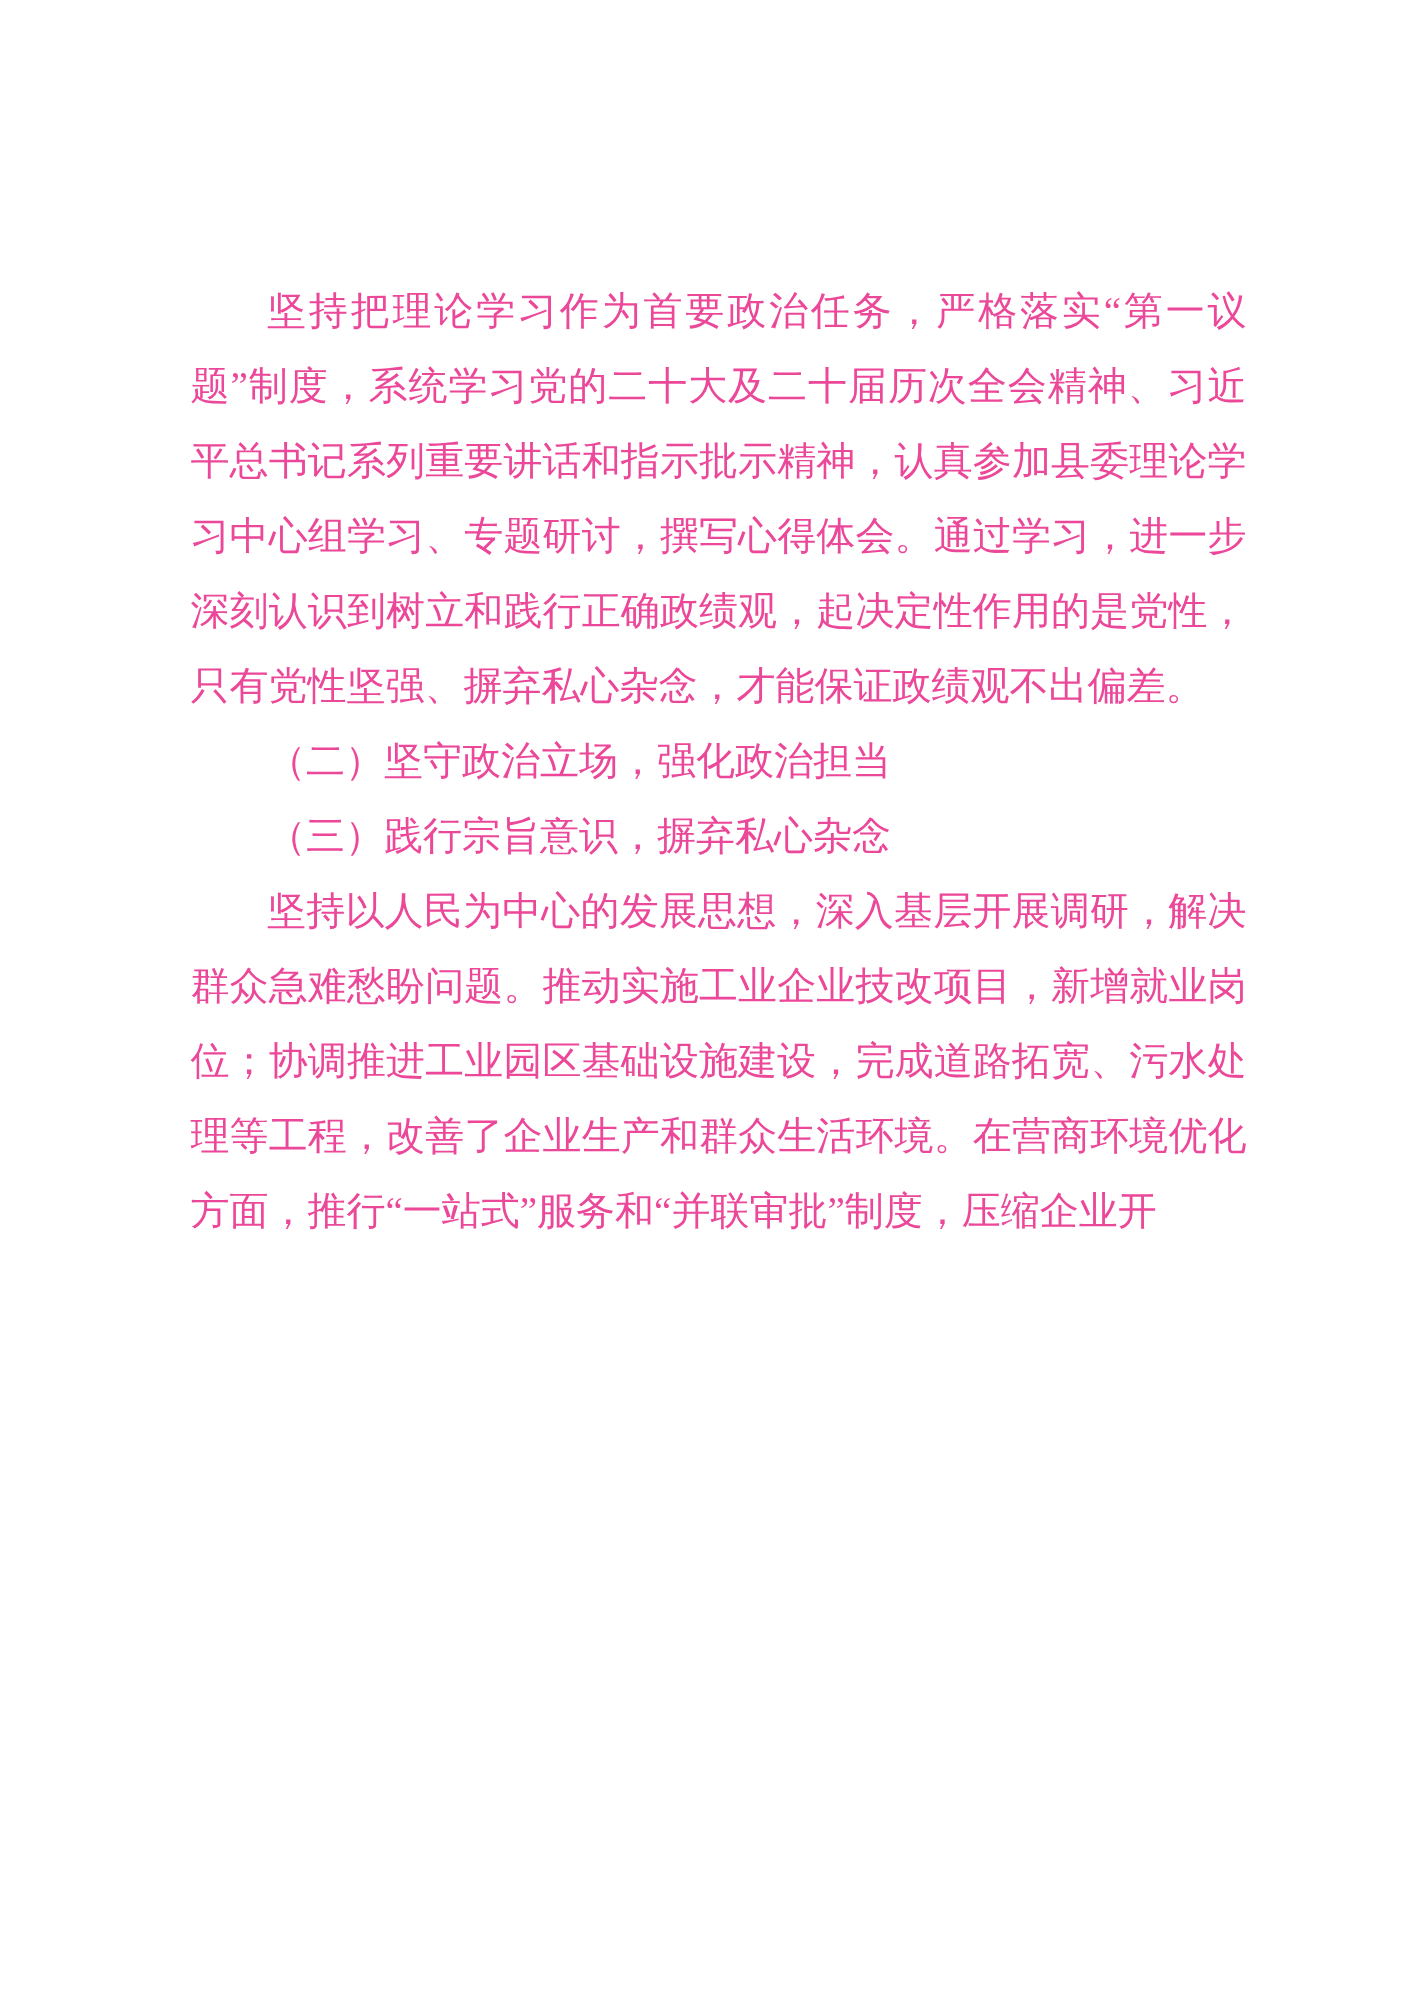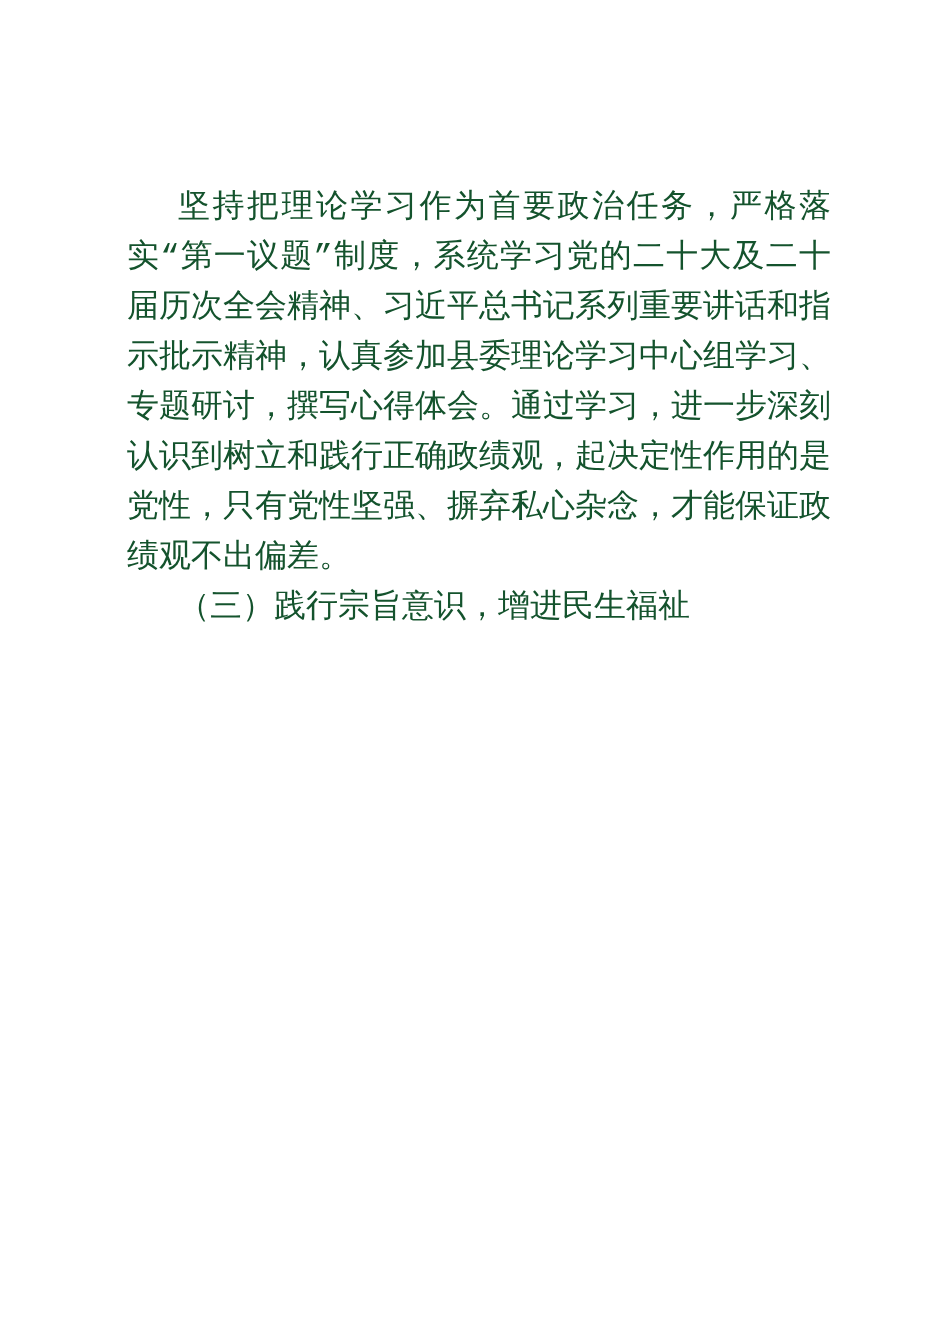--- a/index.html
+++ b/index.html
@@ -11,23 +11,23 @@
       width: 950px;
       height: 1344px;
       position: relative;
       overflow: hidden;
     }
     .page {
       position: absolute;
       left: 127px;
       top: 183px;
       width: 704px;
-      color: #14532d;
-      font-family: Liberation Mono, monospace;
-      font-size: 32px;
+      color: #ec4899;
+      font-family: Liberation Serif, serif;
+      font-size: 26px;
       line-height: 50px;
       letter-spacing: 0px;
     }
     .para {
       margin: 0;
       text-indent: 51px;
       text-align: justify;
       text-justify: inter-character;
       word-break: break-all;
     }
@@ -35,14 +35,16 @@
       margin: 0;
       text-indent: 51px;
       white-space: nowrap;
     }
   </style>
 </head>
 <body>
 
 <div class="page">
   <p class="para">坚持把理论学习作为首要政治任务，严格落实“第一议题”制度，系统学习党的二十大及二十届历次全会精神、习近平总书记系列重要讲话和指示批示精神，认真参加县委理论学习中心组学习、专题研讨，撰写心得体会。通过学习，进一步深刻认识到树立和践行正确政绩观，起决定性作用的是党性，只有党性坚强、摒弃私心杂念，才能保证政绩观不出偏差。</p>
-  <p class="heading">（三）践行宗旨意识，增进民生福祉</p>
+  <p class="heading">（二）坚守政治立场，强化政治担当</p>
+  <p class="heading">（三）践行宗旨意识，摒弃私心杂念</p>
+  <p class="para">坚持以人民为中心的发展思想，深入基层开展调研，解决群众急难愁盼问题。推动实施工业企业技改项目，新增就业岗位；协调推进工业园区基础设施建设，完成道路拓宽、污水处理等工程，改善了企业生产和群众生活环境。在营商环境优化方面，推行“一站式”服务和“并联审批”制度，压缩企业开</p>
 </div>
 
 </body></html>

